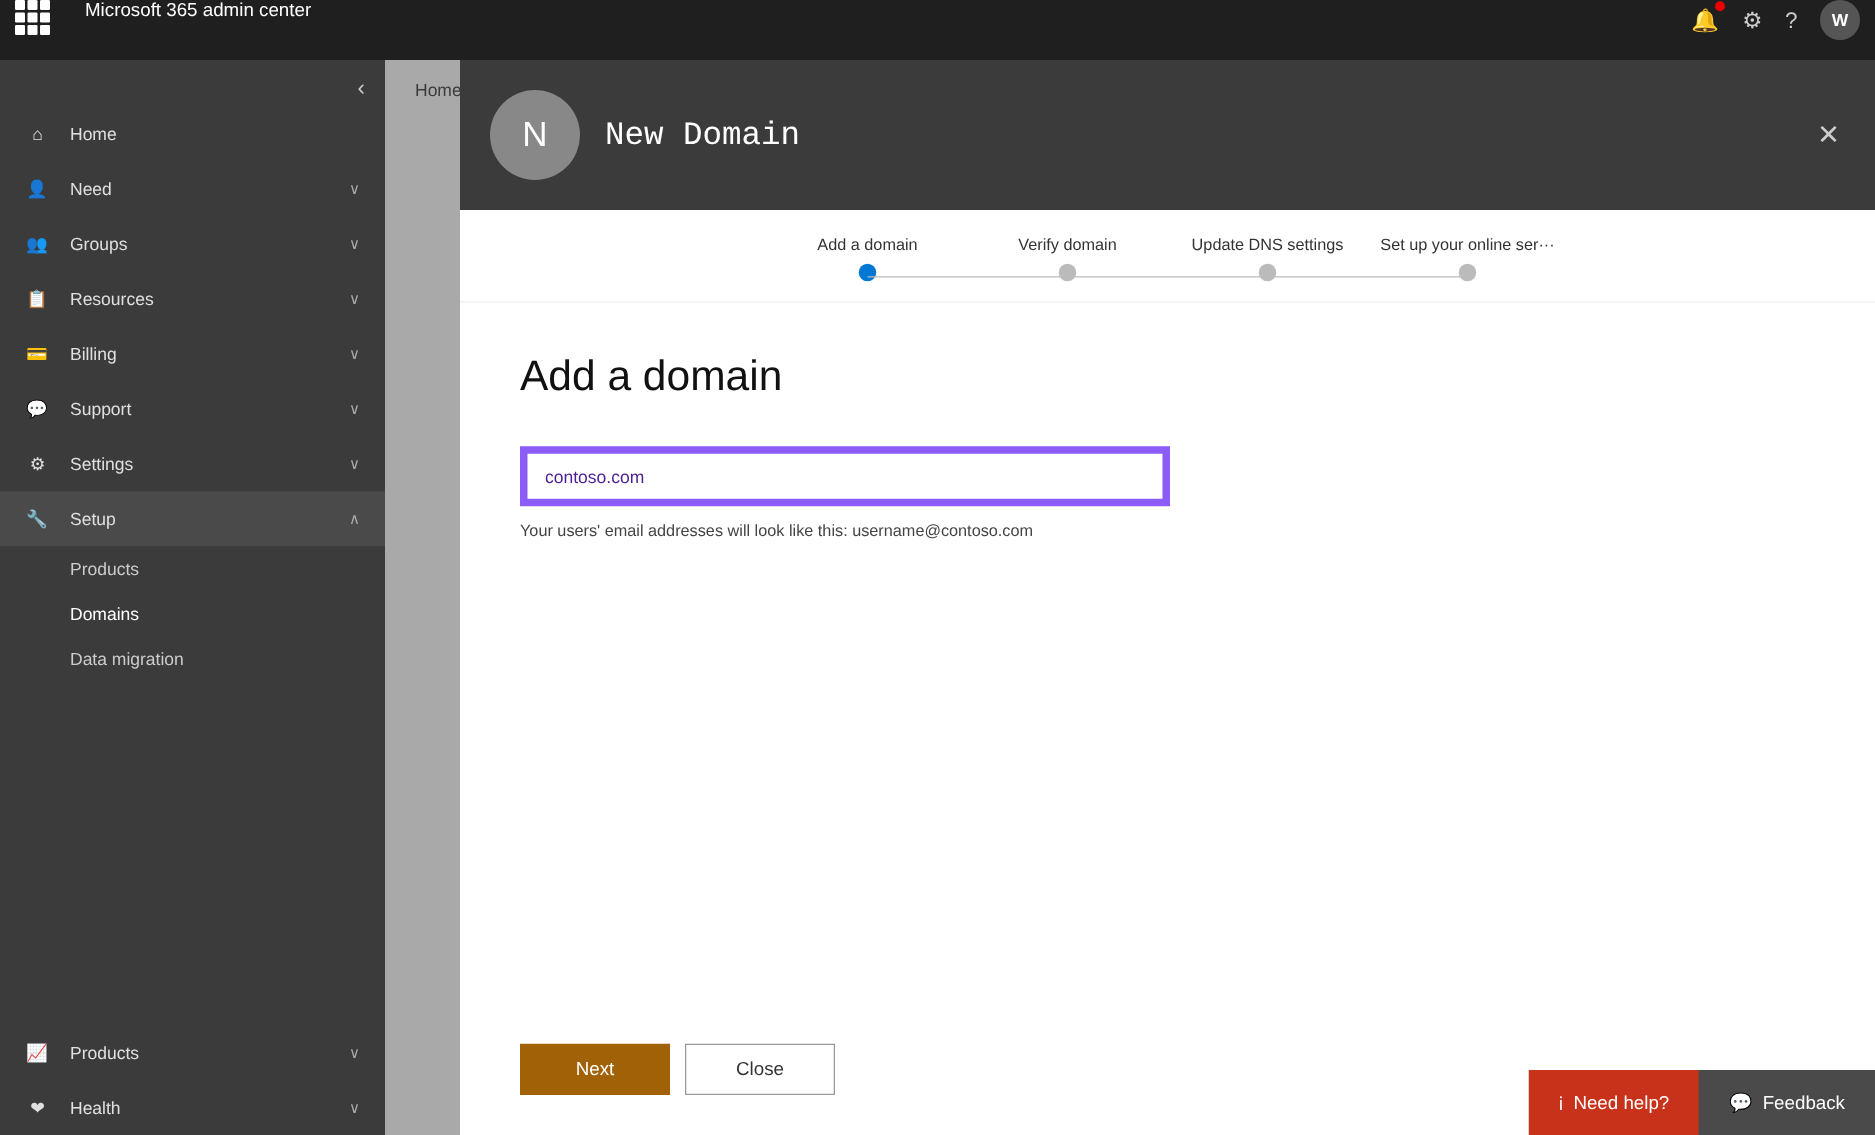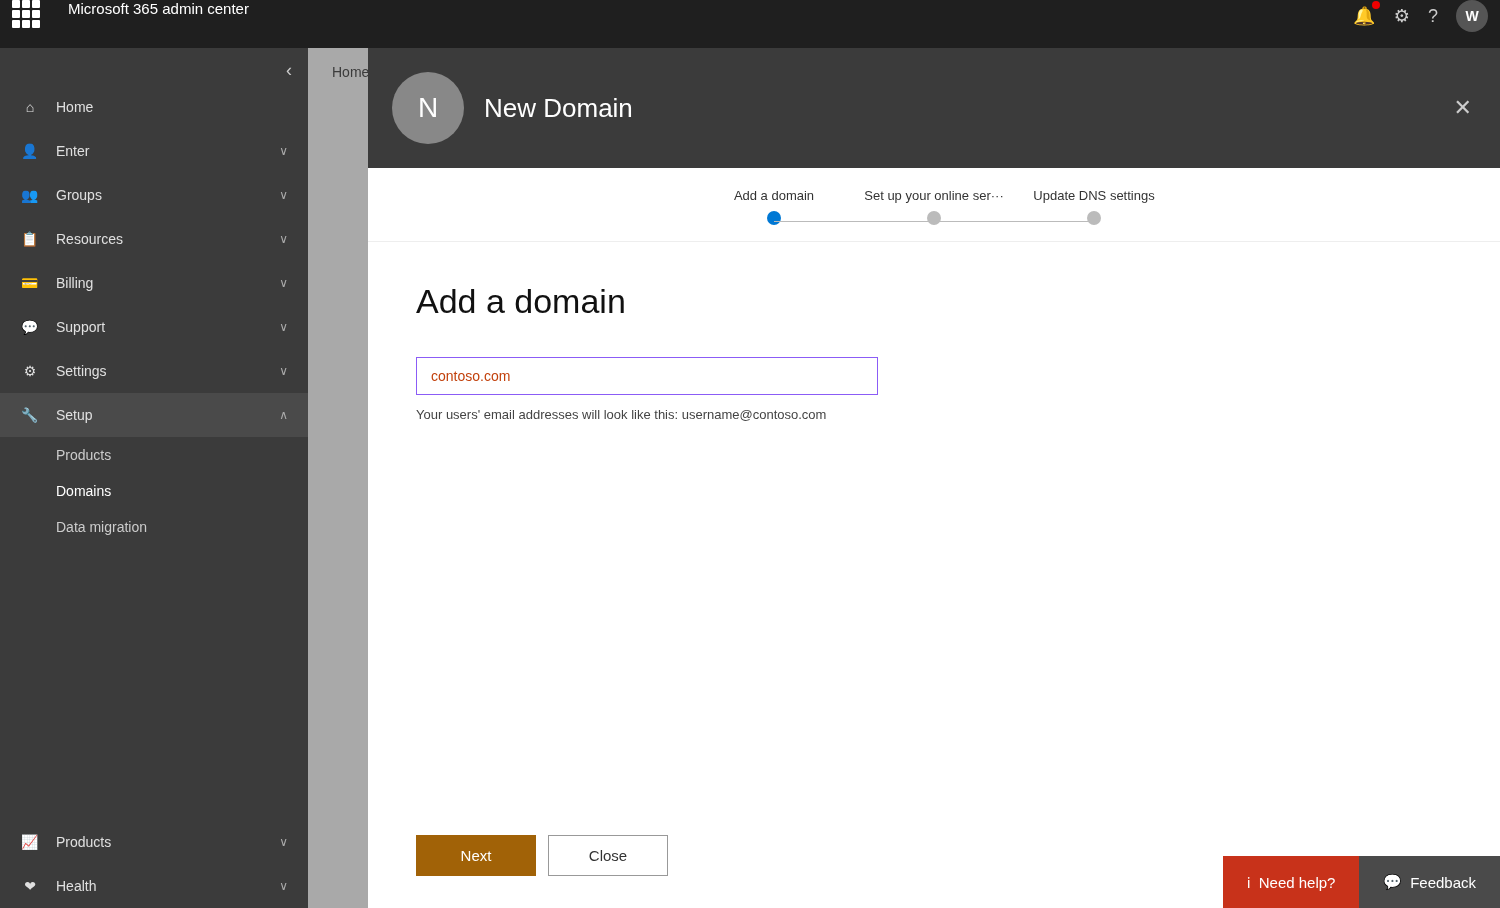--- a/index.html
+++ b/index.html
@@ -159,20 +159,21 @@
       color: #fff;
       display: flex; align-items: center; justify-content: center;
       font-size: 28px; font-weight: 300;
       flex-shrink: 0;
     }
     .modal-title {
       color: #fff;
       font-size: 26px;
       font-weight: 300;
       flex: 1;
+      font-family: Liberation Mono, monospace;
     }
     .modal-close-btn {
       background: none;
       border: none;
       color: #ccc;
       font-size: 22px;
       cursor: pointer;
       padding: 4px;
     }
 
@@ -229,26 +230,26 @@
       font-weight: 300;
       color: #111;
       margin-bottom: 36px;
     }
     .form-label {
       font-size: 14px;
       color: #444;
       margin-bottom: 10px;
     }
     .form-input {
-      width: 462px;
+      width: 520px;
       padding: 10px 14px;
       font-size: 14px;
-      border: 1px solid #8b5cf6;
+      border: 6px solid #8b5cf6;
       outline: none;
-      color: #c2410c;
+      color: #4c1d95;
       margin-bottom: 12px;
     }
     .form-hint {
       font-size: 13px;
       color: #444;
     }
 
     
     .modal-footer {
       padding: 20px 48px 32px;
@@ -340,21 +341,21 @@
     <div class="sidebar-collapse-btn">
       <button>‹</button>
     </div>
 
     <div class="sidebar-item">
       <span class="item-icon">⌂</span>
       <span class="item-label">Home</span>
     </div>
     <div class="sidebar-item">
       <span class="item-icon">👤</span>
-      <span class="item-label">Enter</span>
+      <span class="item-label">Need</span>
       <span class="chevron">∨</span>
     </div>
     <div class="sidebar-item">
       <span class="item-icon">👥</span>
       <span class="item-label">Groups</span>
       <span class="chevron">∨</span>
     </div>
     <div class="sidebar-item">
       <span class="item-icon">📋</span>
       <span class="item-label">Resources</span>
@@ -418,25 +419,29 @@
           <span class="modal-title">New Domain</span>
           <button class="modal-close-btn">✕</button>
         </div>
 
         <div class="step-progress">
           <div class="step">
             <span class="step-label">Add a domain</span>
             <div class="step-dot active"></div>
           </div>
           <div class="step">
-            <span class="step-label">Set up your online ser···</span>
+            <span class="step-label">Verify domain</span>
             <div class="step-dot"></div>
           </div>
           <div class="step">
             <span class="step-label">Update DNS settings</span>
+            <div class="step-dot"></div>
+          </div>
+          <div class="step">
+            <span class="step-label">Set up your online ser···</span>
             <div class="step-dot"></div>
           </div>
         </div>
 
         <div class="modal-body">
           <h1>Add a domain</h1>
           <input class="form-input" type="text" value="contoso.com" placeholder="contoso.com" style="">
           <p class="form-hint">Your users' email addresses will look like this: username@contoso.com</p>
         </div>
 

